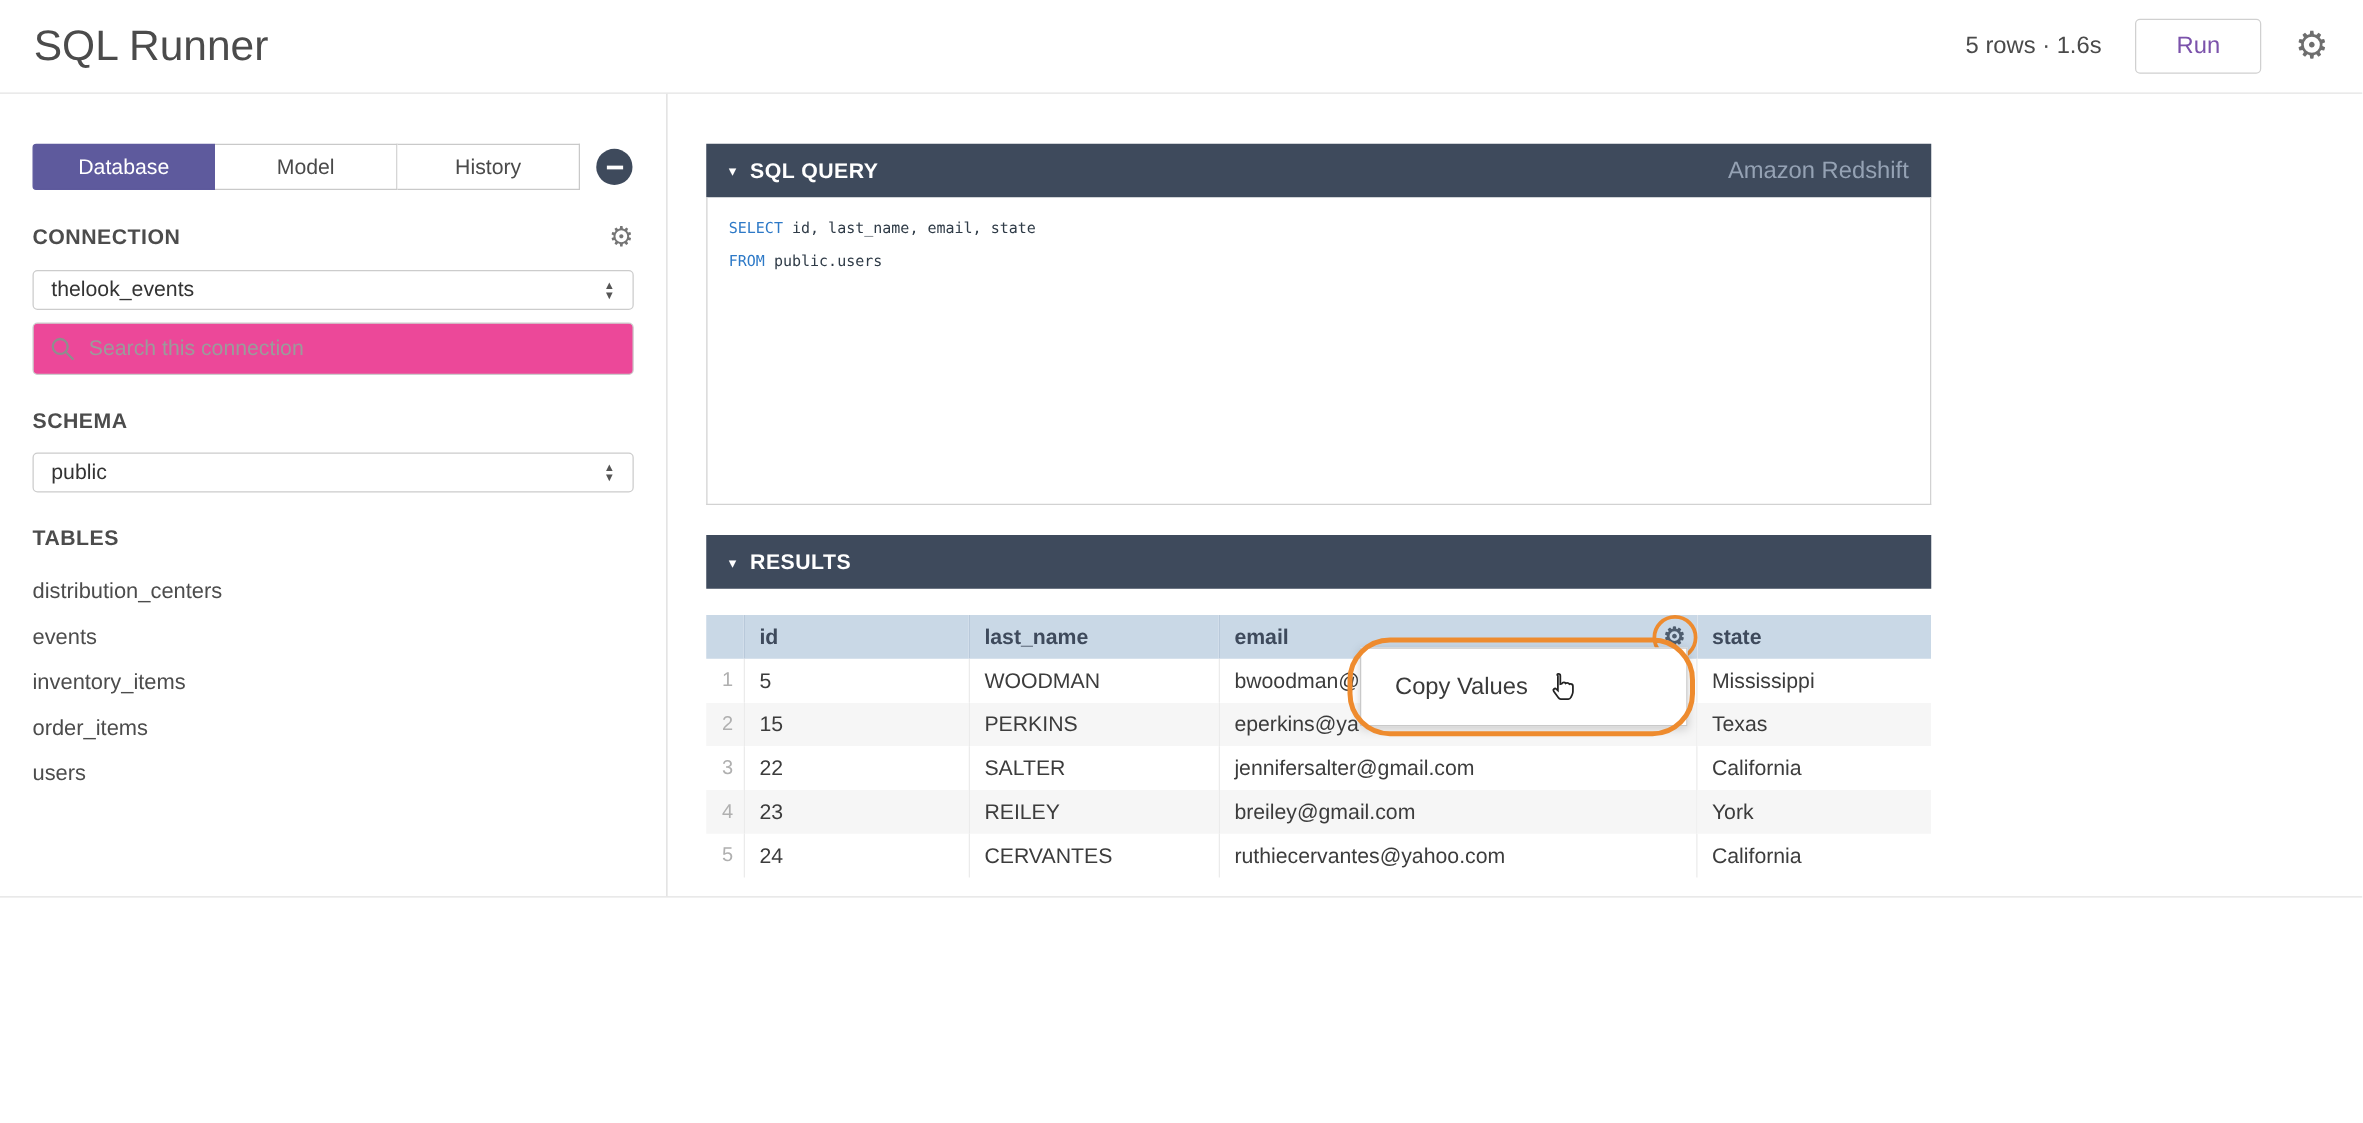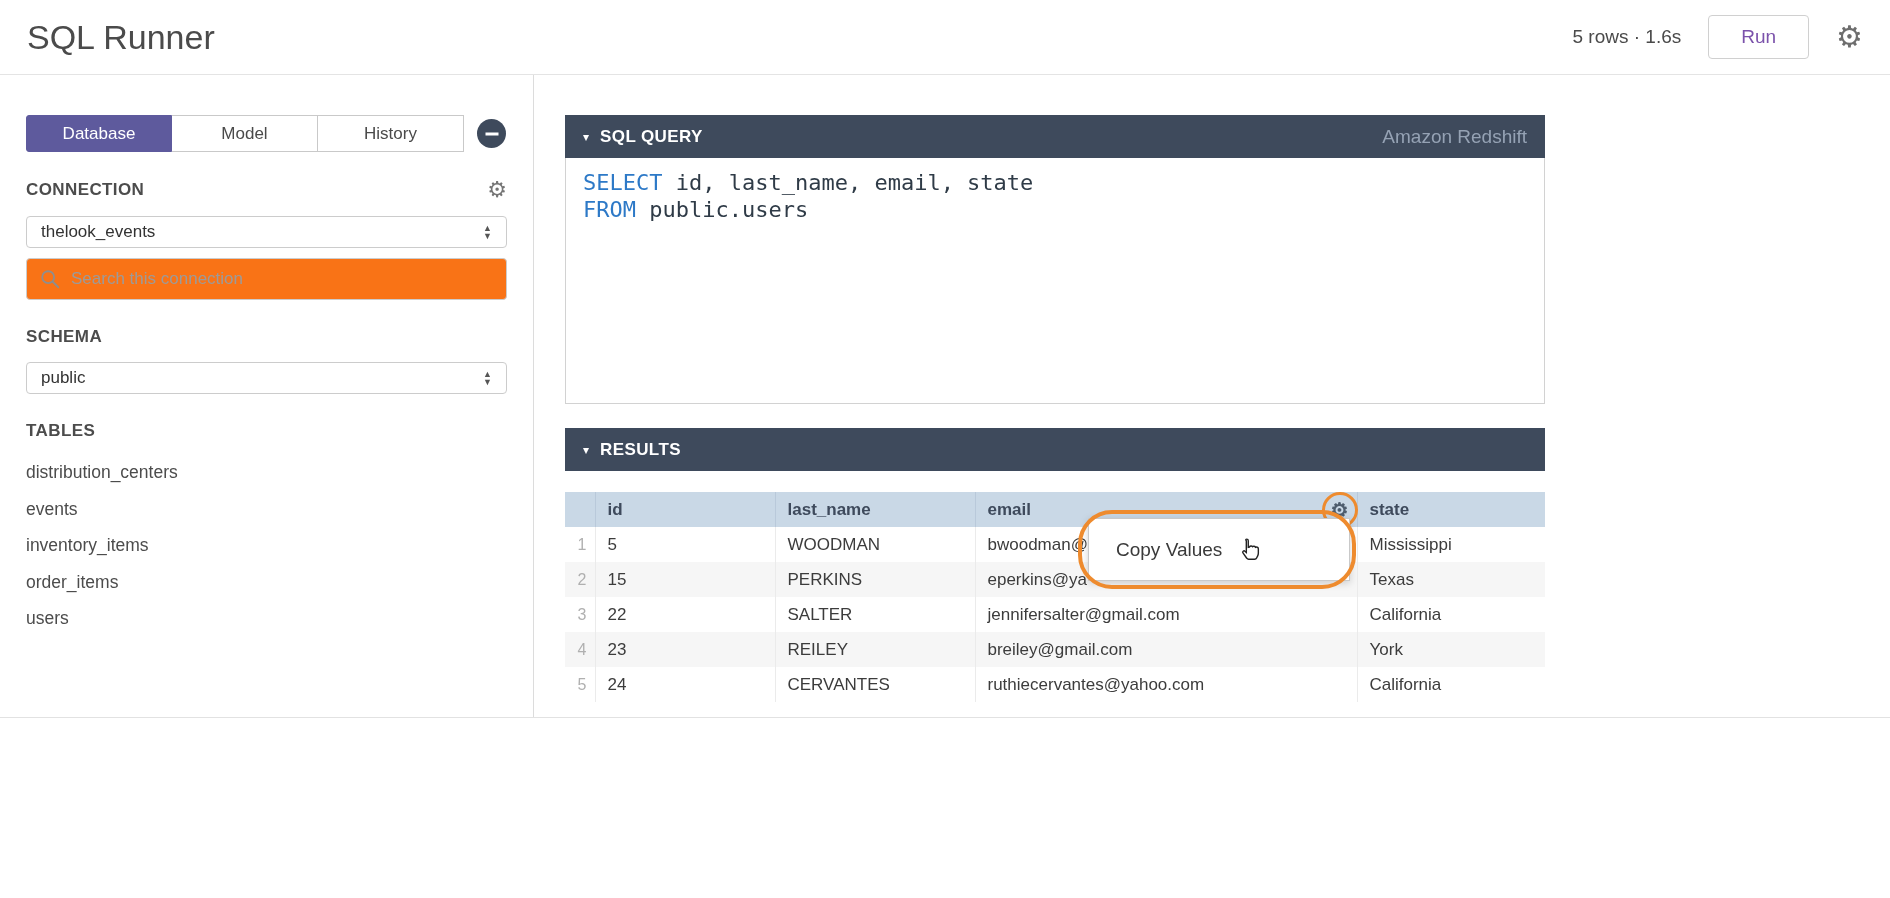--- a/index.html
+++ b/index.html
@@ -39,39 +39,39 @@
   .section-head { display:flex; align-items:center; justify-content:space-between; margin-top:27px; }
   .section-label { font-size:17px; font-weight:bold; color:#4c4c4c; letter-spacing:.4px; }
   .gear-sm { font-size:22px; color:#757575; cursor:pointer; line-height:1; }
 
   .select-box { display:flex; align-items:center; justify-content:space-between; height:32px;
                 border:1px solid #ccc; border-radius:4px; padding:0 14px; margin-top:15px;
                 font-size:17px; color:#333; background:#fff; cursor:pointer; }
   .updown { display:flex; flex-direction:column; font-size:9px; color:#555; line-height:8px; }
 
   .search-box { display:flex; align-items:center; height:42px; border:1px solid #ccc; border-radius:4px;
-                padding:0 12px; margin-top:10px; background:#f97316; }
+                padding:0 12px; margin-top:10px; background:#ec4899; }
   .search-box input { border:none; outline:none; font-size:17px; color:#333; flex:1; margin-left:10px;
                       font-family:inherit; background:transparent; }
   .search-box input::placeholder { color:#9b9b9b; }
 
   .tables-list { margin-top:13px; }
   .table-item { font-size:17.5px; color:#4c4c4c; line-height:36.5px; cursor:pointer; }
 
   
   .main { flex:1; padding:40px 0 0 31px; }
   .main-inner { width:980px; }
 
   .panel-bar { height:43px; background:var(--dark); display:flex; align-items:center; padding:0 18px; }
   .caret { color:#fff; font-size:12px; margin-right:11px; }
   .panel-title { color:#fff; font-weight:bold; font-size:17px; letter-spacing:.4px; }
   .dialect { margin-left:auto; color:#95a2b4; font-size:19px; }
 
   .code-area { border:1px solid #d2d2d2; border-top:none; height:246px; background:#fff;
-               font-family:"DejaVu Sans Mono", monospace; font-size:22px; padding-top:11px; cursor:text; }
+               font-family:"DejaVu Sans Mono", monospace; font-size:12px; padding-top:11px; cursor:text; }
   .code-line { height:27px; line-height:27px; padding-left:17px; white-space:pre; }
   .code-line.hl { background:#ebebeb; }
   .tok-keyword { color:var(--kw); }
   .tok-number { color:var(--num); }
   .tok-plain { color:#2f3b47; }
 
   .results-bar { margin-top:24px; }
 
   .results-wrap { margin-top:21px; position:relative; width:980px; }
   table { border-collapse:collapse; width:980px; table-layout:fixed; font-size:17px; }

